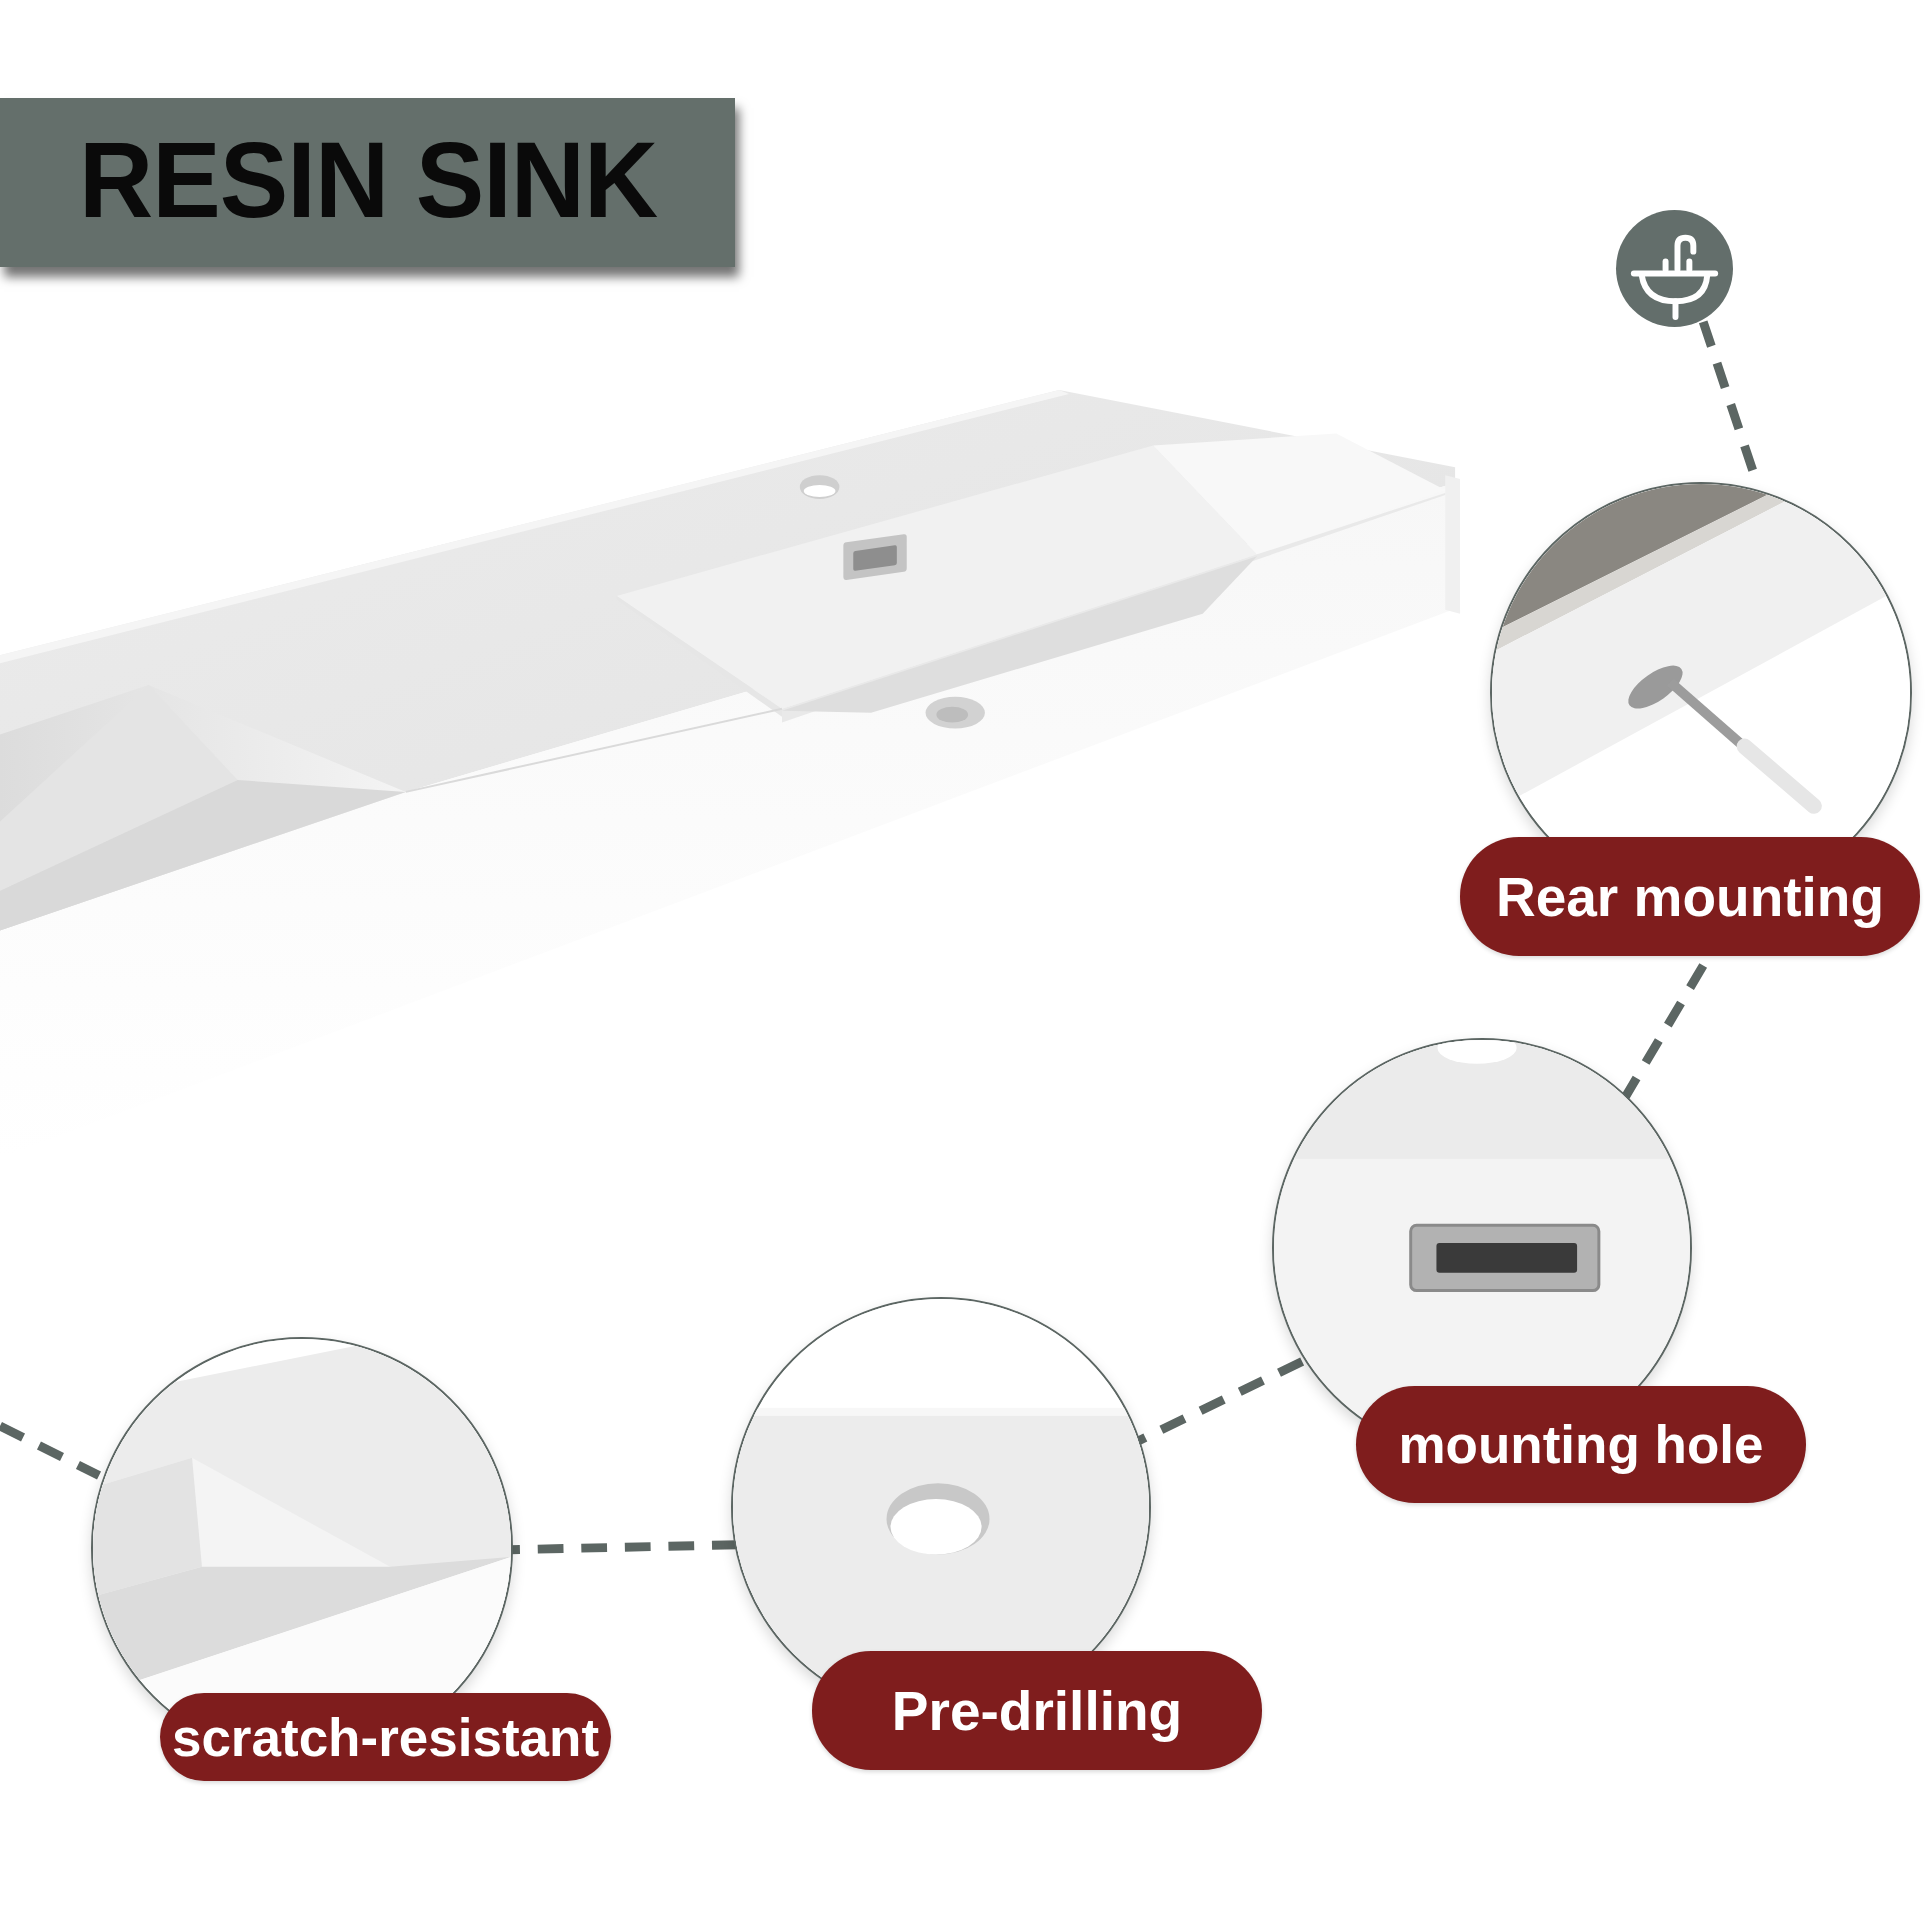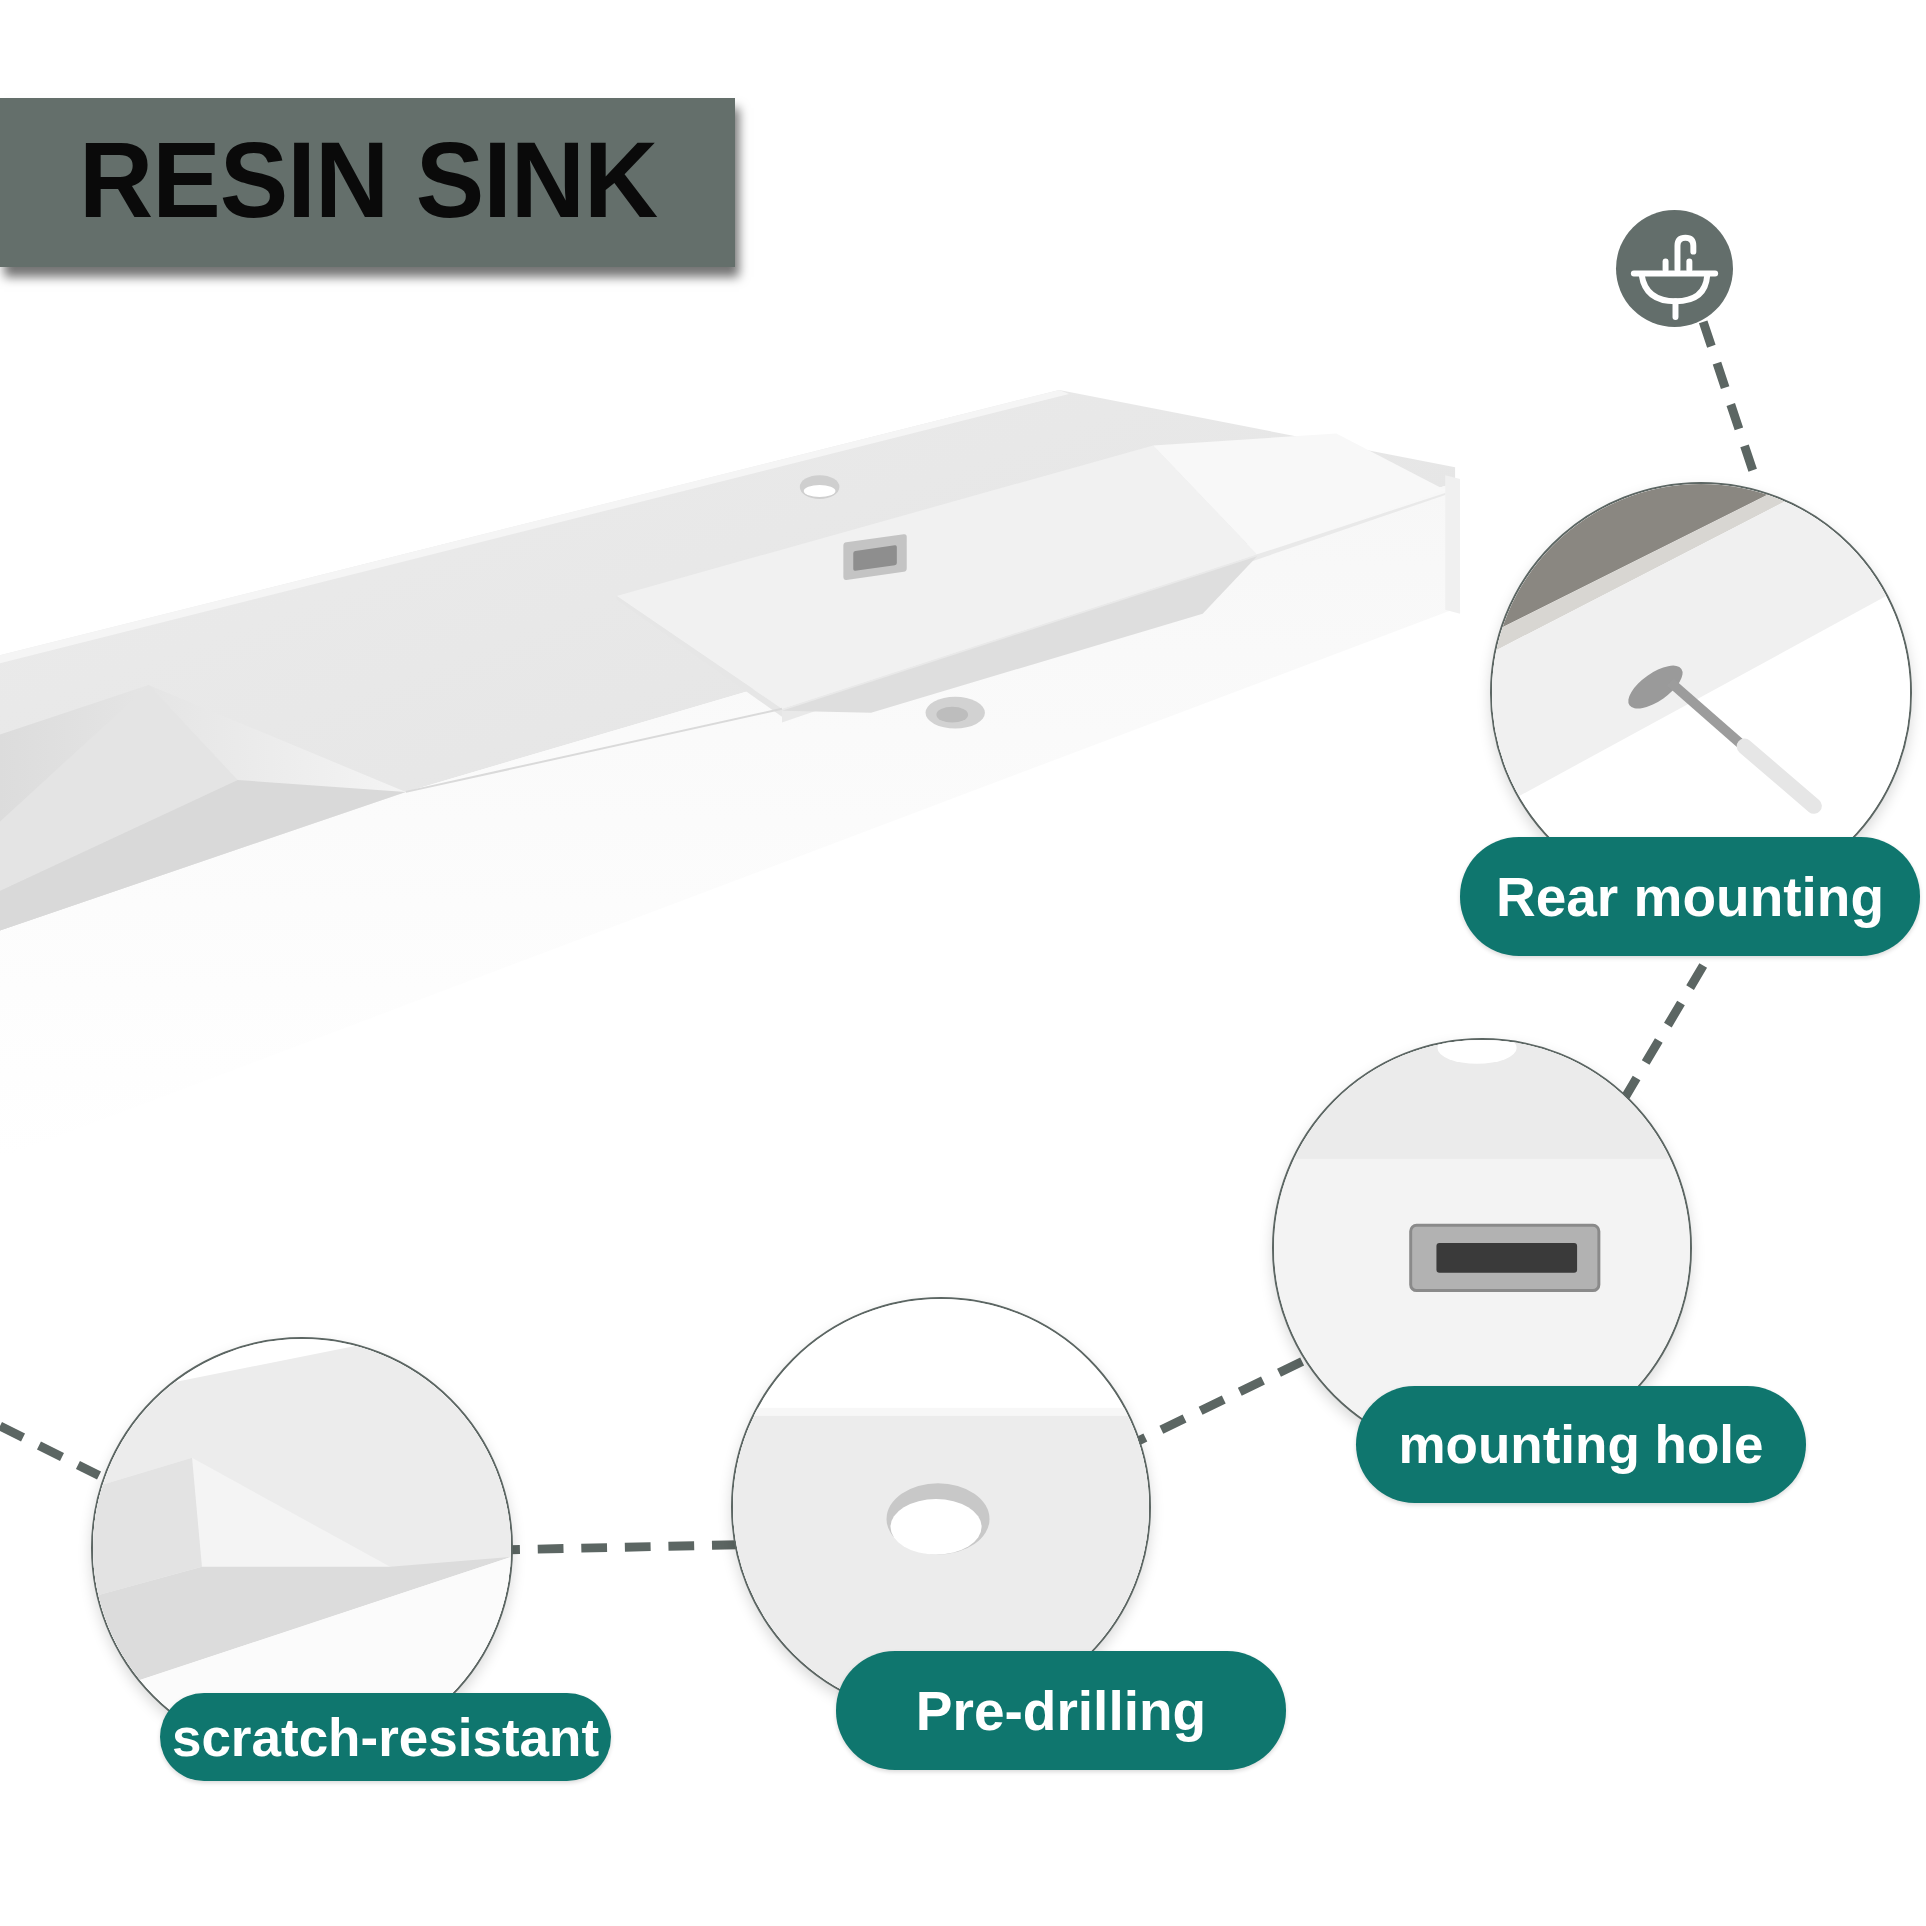--- a/index.html
+++ b/index.html
@@ -14,21 +14,21 @@
   .product { left: 0; top: 376px; width: 1465px; height: 812px; }
 
   
   .connectors { left: 0; top: 0; width: 1927px; height: 1927px; pointer-events: none; }
 
   
   .detail-circle { border-radius: 50%; border: 2px solid #5c6663; overflow: hidden; background: #f2f2f2; box-shadow: 0 6px 14px rgba(0,0,0,0.15); }
   .detail-circle svg { width: 100%; height: 100%; display: block; }
 
   
-  .pill { background: #0f766e; border-radius: 59px; color: #ffffff; display: flex; align-items: center; justify-content: center; font-weight: 700; font-family: "Liberation Sans", sans-serif; box-shadow: 0 2px 4px rgba(0,0,0,0.15); white-space: nowrap; }
+  .pill { background: #7f1d1d; border-radius: 59px; color: #ffffff; display: flex; align-items: center; justify-content: center; font-weight: 700; font-family: "Liberation Sans", sans-serif; box-shadow: 0 2px 4px rgba(0,0,0,0.15); white-space: nowrap; }
 
   .icon-badge { border-radius: 50%; background: #636e6b; }
 </style>
 </head>
 <body>
 
 <div class="abs banner"></div>
 <div class="abs banner-text">RESIN SINK</div>
 
 <div class="abs product">
@@ -133,21 +133,21 @@
 
 <div class="abs detail-circle" style="left:731px; top:1297px; width:416px; height:416px;">
   <svg viewBox="0 0 420 420" xmlns="http://www.w3.org/2000/svg">
     <rect width="420" height="420" fill="#ffffff"></rect>
     <rect x="0" y="110" width="420" height="310" fill="#ececec"></rect>
     <rect x="0" y="110" width="420" height="8" fill="#f7f7f7"></rect>
     <ellipse cx="207" cy="222" rx="52" ry="36" fill="#c8c8c8"></ellipse>
     <ellipse cx="205" cy="230" rx="46" ry="28" fill="#ffffff"></ellipse>
   </svg>
 </div>
-<div class="abs pill" style="left:836px; top:1651px; width:450px; height:119px; font-size:55px;">Pre-drilling</div>
+<div class="abs pill" style="left:812px; top:1651px; width:450px; height:119px; font-size:55px;">Pre-drilling</div>
 
 <div class="abs detail-circle" style="left:91px; top:1337px; width:418px; height:418px;">
   <svg viewBox="0 0 422 422" xmlns="http://www.w3.org/2000/svg">
     <rect width="422" height="422" fill="#ffffff"></rect>
     <polygon points="0,60 300,0 422,0 422,220 0,360" fill="#ececec"></polygon>
     <polygon points="0,150 100,120 300,230 0,330" fill="#f4f4f4"></polygon>
     <polygon points="0,150 100,120 110,230 0,260" fill="#e3e3e3"></polygon>
     <polygon points="0,260 110,230 300,230 422,220 0,360" fill="#dcdcdc"></polygon>
     <polygon points="0,360 422,220 422,422 0,422" fill="#fbfbfb"></polygon>
   </svg>

